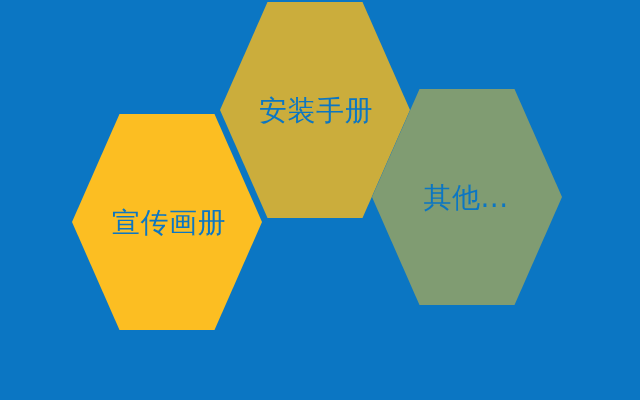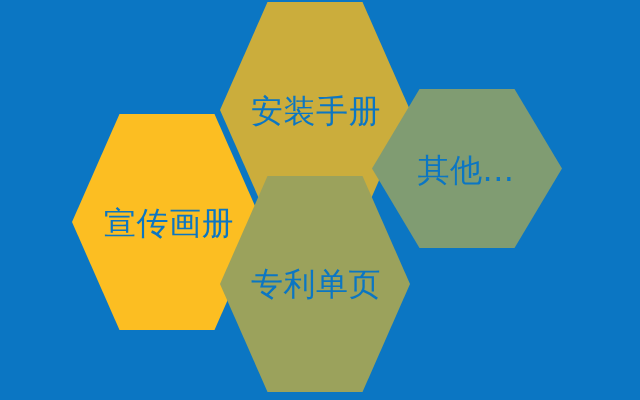--- a/index.html
+++ b/index.html
@@ -18,21 +18,21 @@
   .hex {
     position: absolute;
     display: flex;
     align-items: center;
     justify-content: center;
     -webkit-clip-path: polygon(25% 0%, 75% 0%, 100% 50%, 75% 100%, 25% 100%, 0% 50%);
     clip-path: polygon(25% 0%, 75% 0%, 100% 50%, 75% 100%, 25% 100%, 0% 50%);
   }
   .hex-label {
     color: #0b76c3;
-    font-size: 32px;
+    font-size: 28px;
     font-weight: 400;
     line-height: 1;
     letter-spacing: 0.5px;
     white-space: nowrap;
     user-select: none;
   }
 
   
   #hex-left {
     left: 72px;
@@ -58,38 +58,35 @@
     width: 190px;
     height: 216px;
   }
   #hex-bottom .hex-label { transform: translate(1px, 0px); }
 
   
   #hex-right {
     left: 372px;
     top: 89px;
     width: 190px;
-    height: 159px;
+    height: 216px;
   }
   #hex-right .hex-label { transform: translate(-1px, 1px); }
 </style>
 </head>
 <body>
 
 <div id="stage" style="background: rgb(11, 118, 195); width: 640px; height: 400px;">
 
   <div class="hex" id="hex-left" style="background: rgb(252, 190, 34); margin-top: 26px;">
     <span class="hex-label" style="color: rgb(11, 118, 195);">宣传画册</span>
   </div>
 
   <div class="hex" id="hex-top" style="background: rgb(203, 173, 60);">
     <span class="hex-label" style="color: rgb(11, 118, 195);">安装手册</span>
   </div>
 
-  <div class="hex" id="hex-bottom" style="background: rgb(155, 162, 92);">
-    <span class="hex-label" style="color: rgb(11, 118, 195);">专利单页</span>
-  </div>
 
   <div class="hex" id="hex-right" style="background: rgb(128, 156, 114);">
     <span class="hex-label" style="color: rgb(11, 118, 195);">其他...</span>
   </div>
 
 </div>
 
 </body></html>

